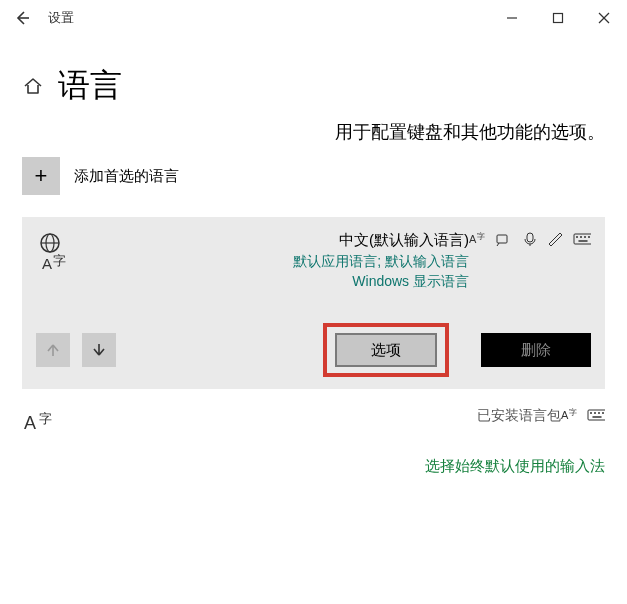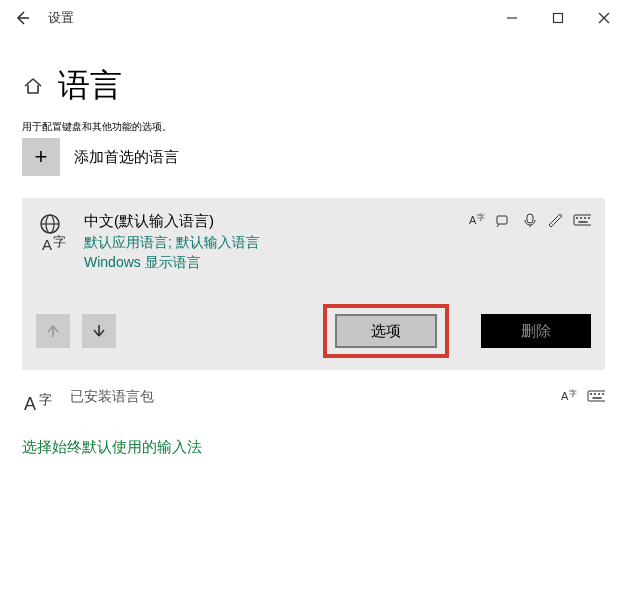--- a/index.html
+++ b/index.html
@@ -22,25 +22,25 @@
   width: 28px; height: 28px;
   display: flex; align-items: center; justify-content: center;
   margin-right: 12px;
 }
 .tb-title { font-size: 13px; color: #333; text-align: center; }
 .tb-spacer { flex: 1; }
 .tb-btn {
   width: 46px; height: 32px;
   display: flex; align-items: center; justify-content: center;
 }
-.content { padding: 0 22px; }
+.content { padding: 0 22px; text-align: right; }
 .heading-row { display: flex; align-items: center; margin-top: 28px; margin-bottom: 12px;}
 .home-icon { margin-right: 14px; }
 .h1 { font-size: 32px; font-weight: 400; }
-.desc { font-size: 10px; margin-bottom: 4px;}
+.desc { font-size: 18px; margin-bottom: 13px;}
 .add-row { display: flex; align-items: center; margin-bottom: 22px;}
 .add-btn {
   width: 38px; height: 38px;
   background: #ccc;
   display: flex; align-items: center; justify-content: center;
   font-size: 22px;
   margin-right: 14px;
 }
 .add-label { font-size: 15px; }
 .lang-card {

